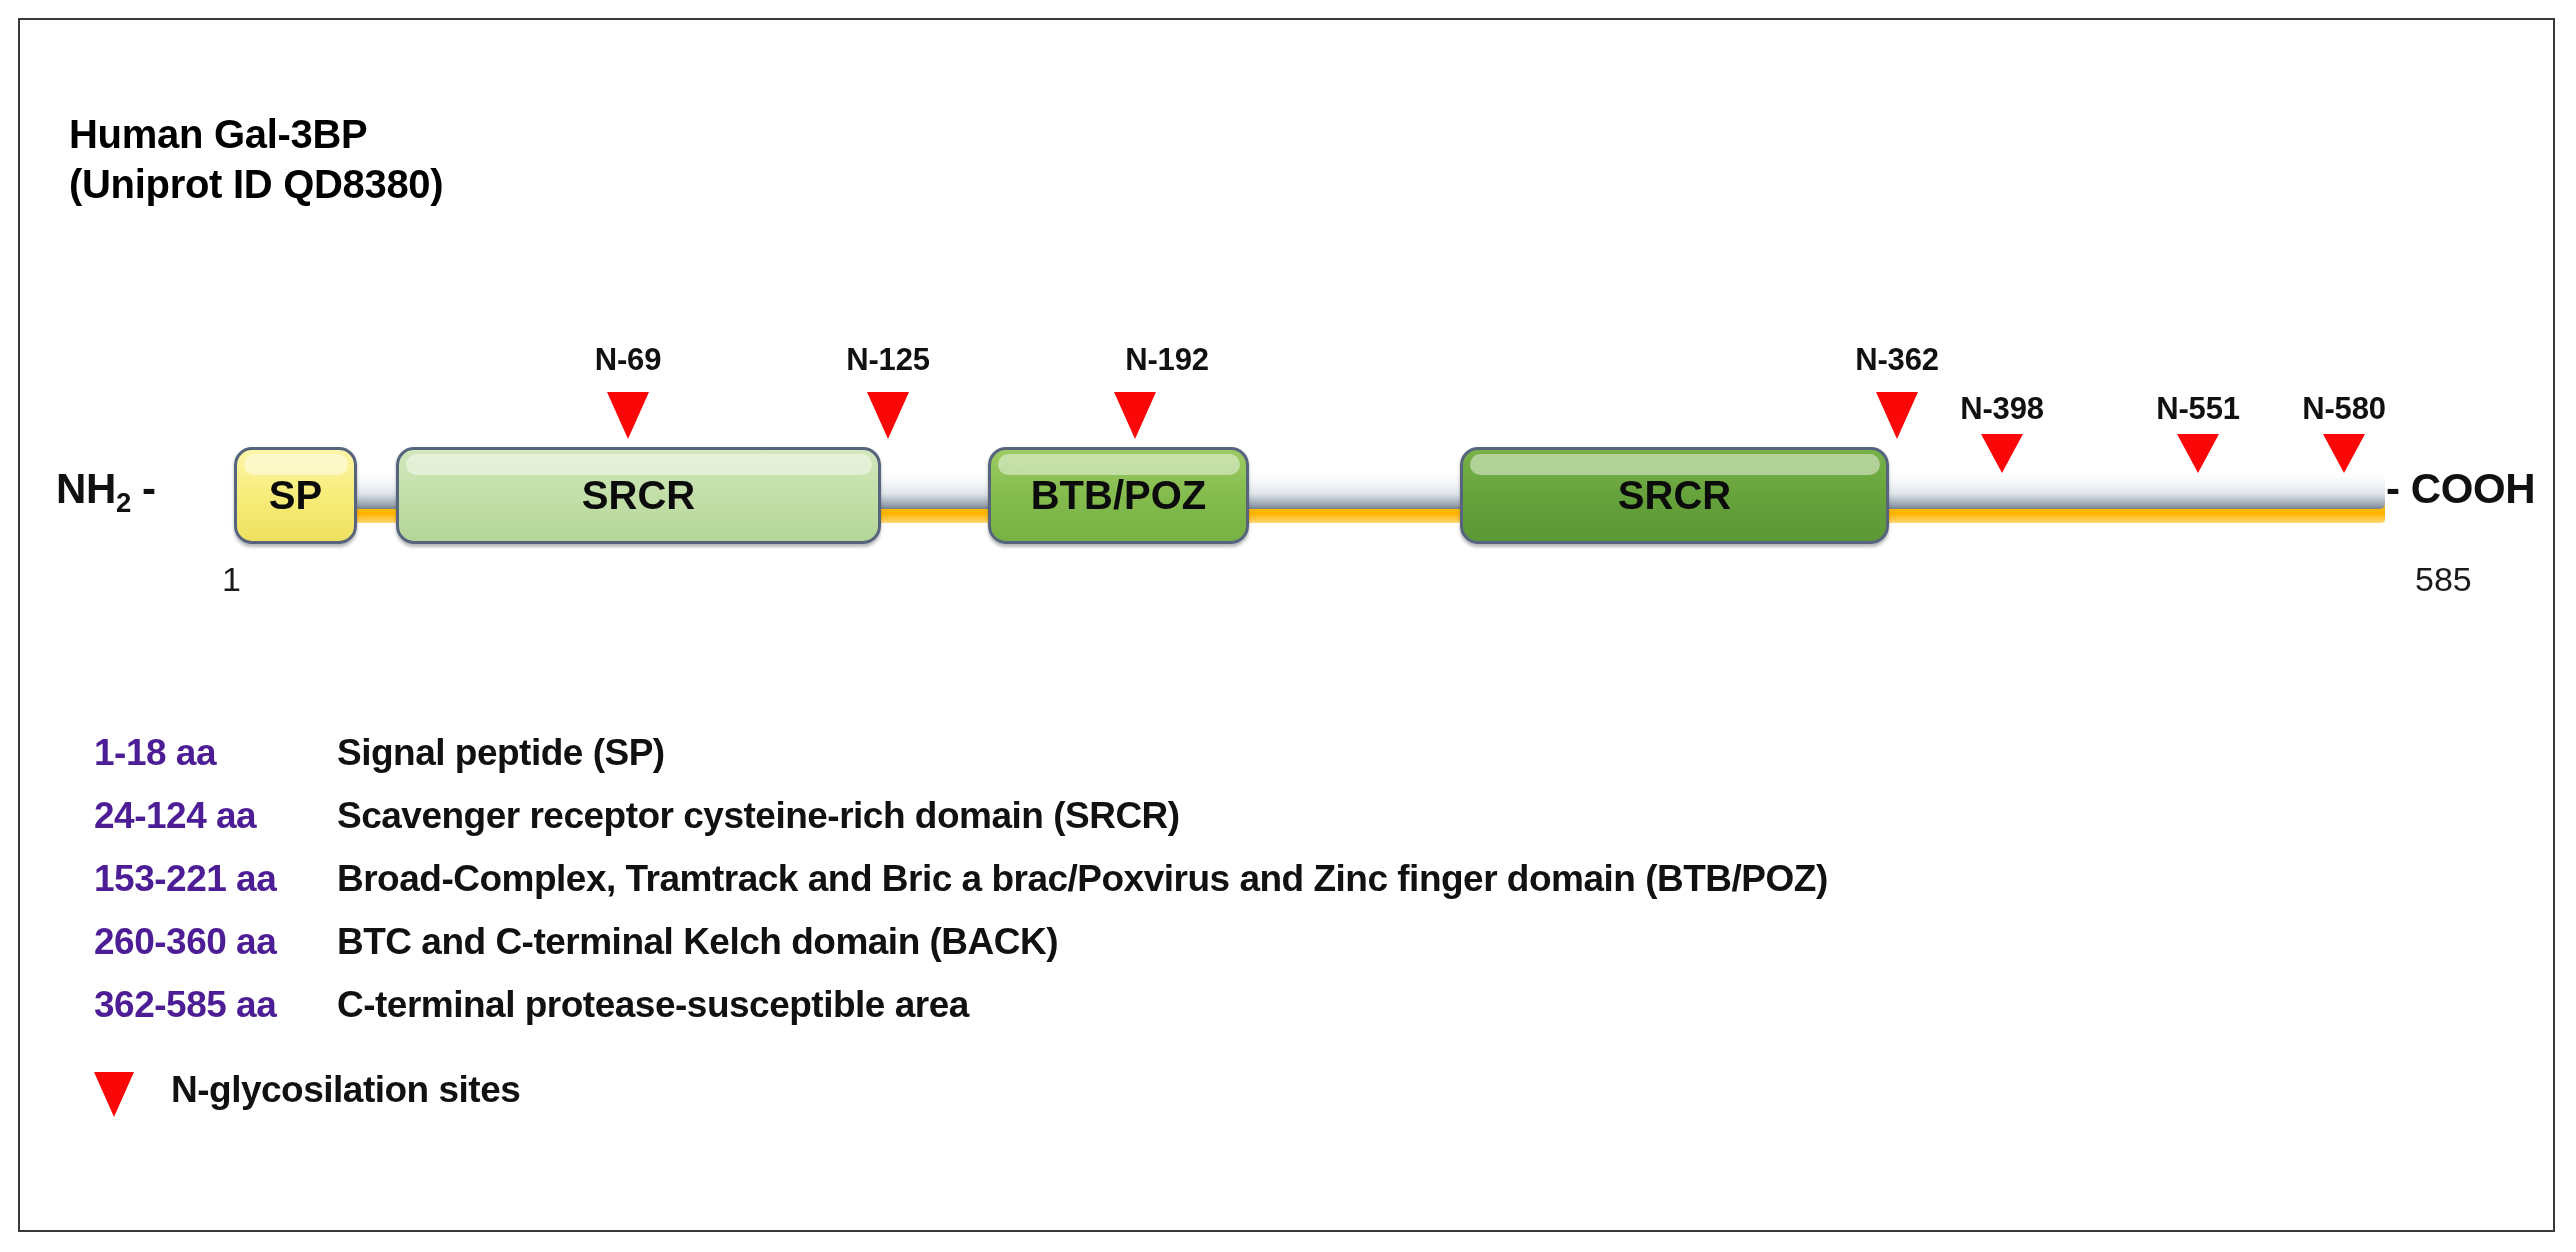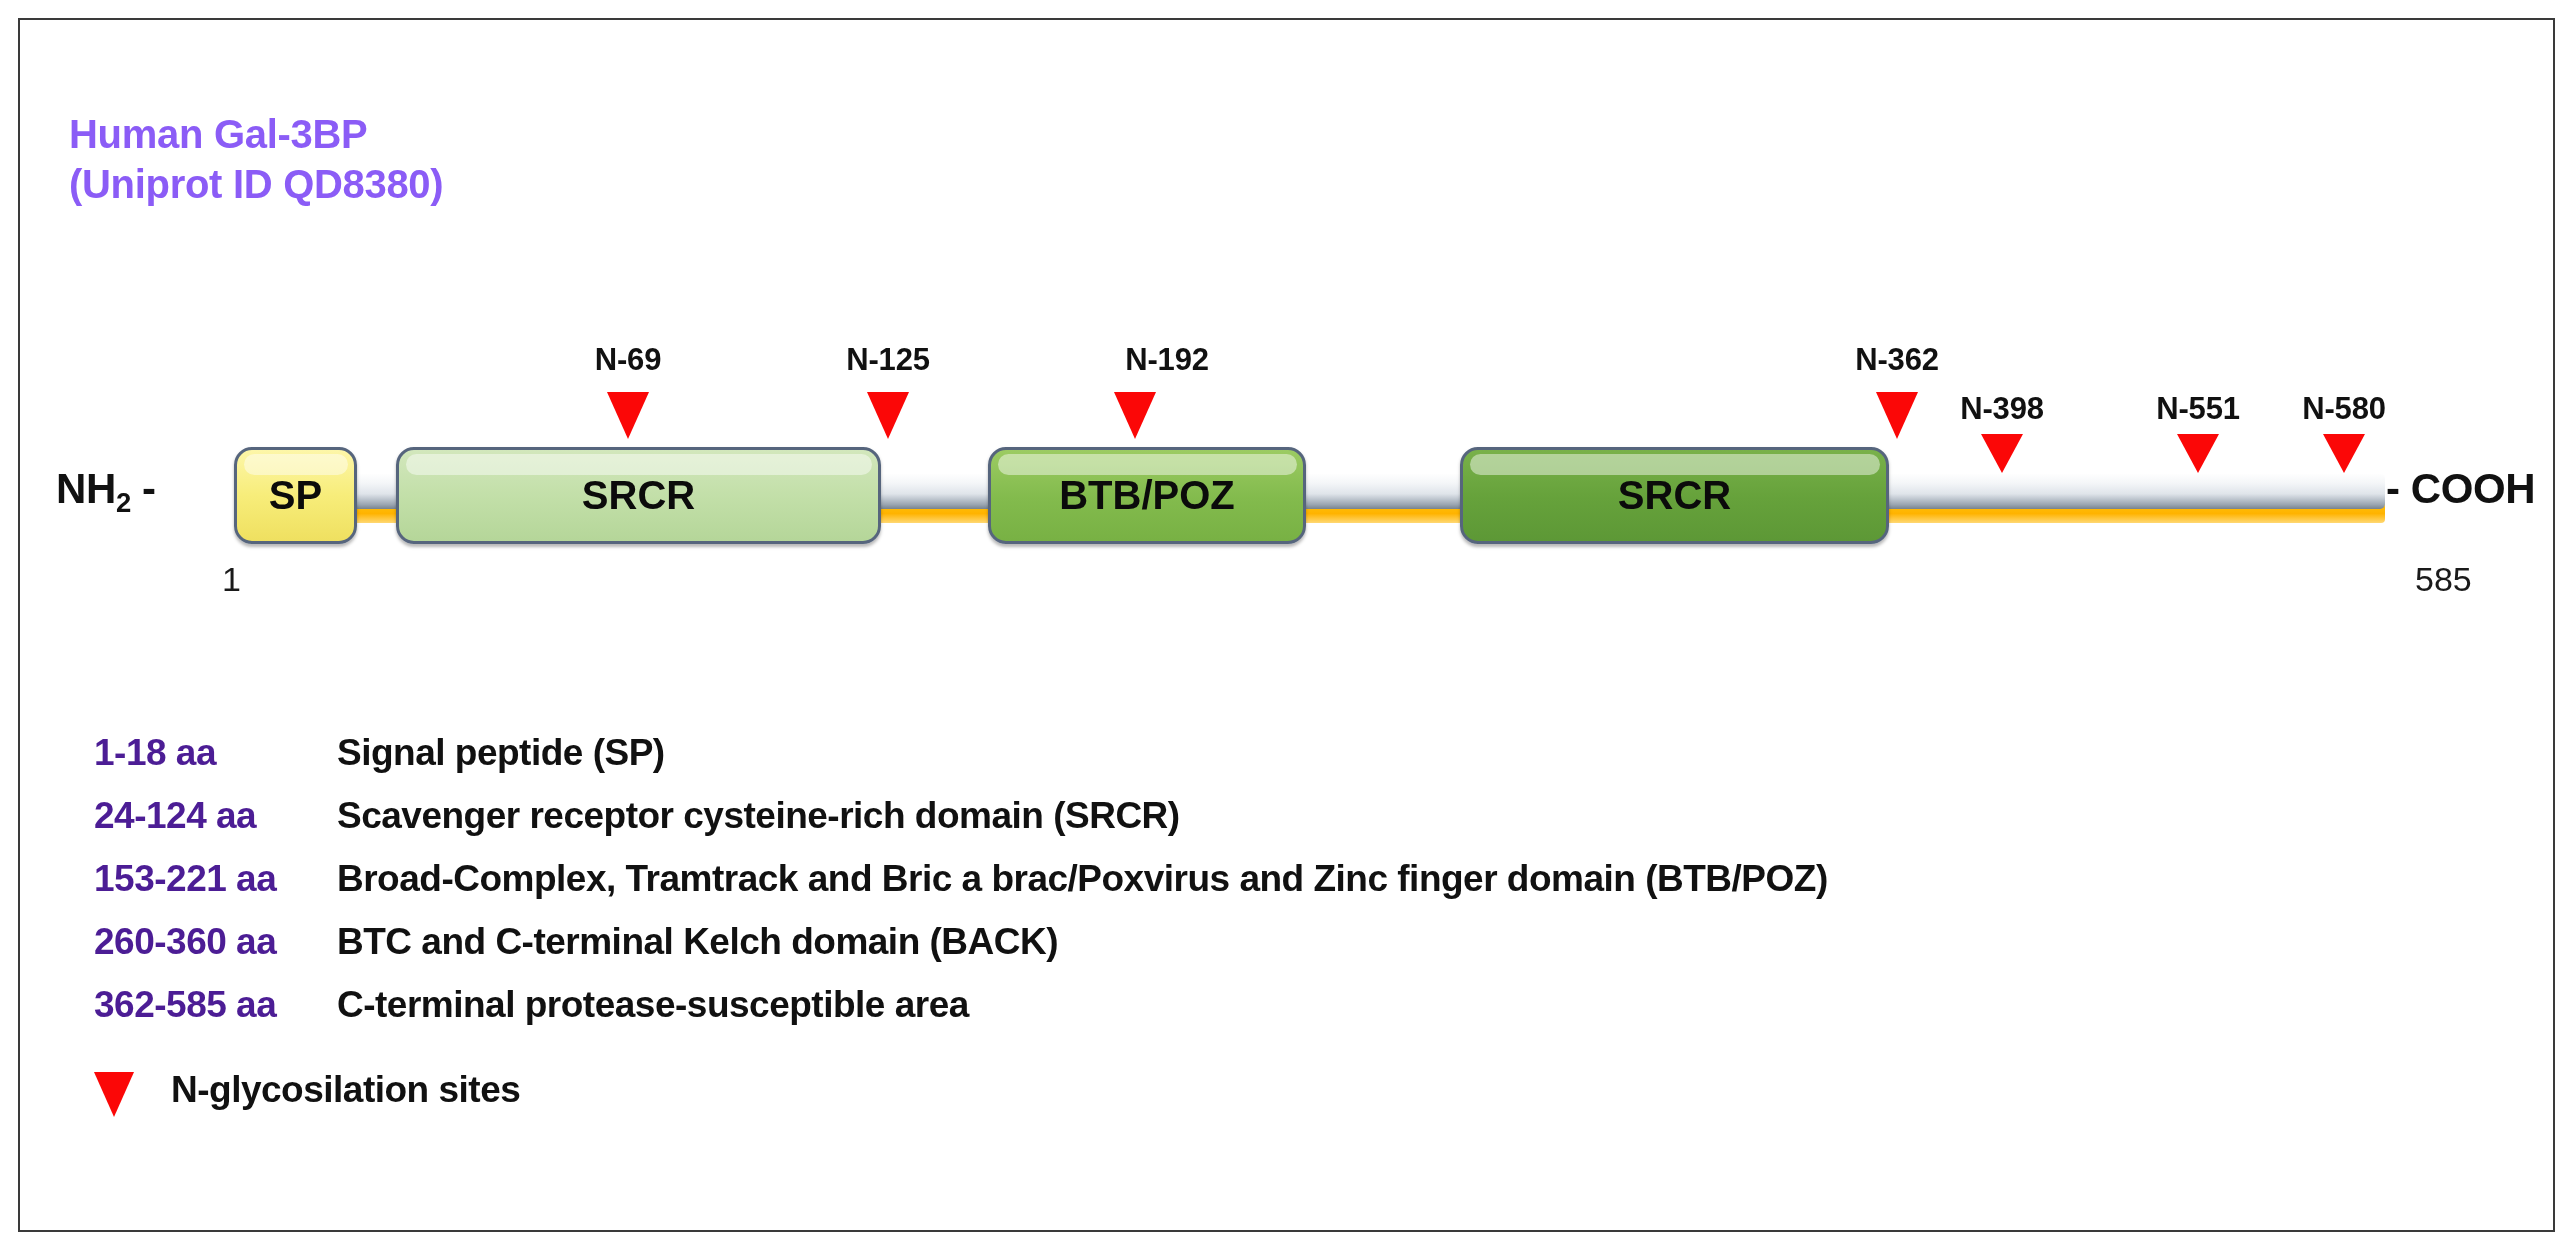--- a/index.html
+++ b/index.html
@@ -9,21 +9,21 @@
     -webkit-font-smoothing:antialiased;
   }
   #figure-frame{
     position:absolute;left:18px;top:18px;width:2537px;height:1214px;
     border:2.4px solid #3a3a3a;background:#fff;box-sizing:border-box;
   }
 
   
   #title-block{position:absolute;left:49px;top:89px;}
   .title-line{
-    font-size:40px;font-weight:bold;color:#8b5cf6;line-height:50px;
+    font-size:40px;font-weight:bold;color:#000000;line-height:50px;
     letter-spacing:-0.3px;white-space:nowrap;
   }
 
   
   #schematic{position:absolute;left:0;top:0;width:2537px;height:631px;}
 
   #nh2-label{
     position:absolute;left:36px;top:445px;font-size:42px;font-weight:bold;
     color:#111;white-space:nowrap;letter-spacing:-0.4px;
   }
@@ -57,21 +57,21 @@
     background:rgba(255,255,255,.45);pointer-events:none;
   }
   .domain-label{
     font-size:40px;font-weight:bold;color:#0b0b0b;letter-spacing:0px;
     position:relative;z-index:2;white-space:nowrap;
   }
   #box-sp{left:214px;top:427px;width:123px;height:97px;
     background:linear-gradient(180deg,#fdf6a8 0%,#f7ed7a 50%,#efe060 100%);}
   #box-srcr{left:376px;top:427px;width:485px;height:97px;
     background:linear-gradient(180deg,#d2e7bc 0%,#c2dfa8 52%,#b5d699 100%);}
-  #box-btb{left:968px;top:427px;width:318px;height:97px;
+  #box-btb{left:968px;top:427px;width:261px;height:97px;
     background:linear-gradient(180deg,#9ccb63 0%,#83bb4d 52%,#78b144 100%);}
   #box-back{left:1440px;top:427px;width:429px;height:97px;
     background:linear-gradient(180deg,#79b14a 0%,#66a23b 52%,#5d9836 100%);}
 
   
   .glyco-marker{position:absolute;}
   .glyco-label{
     position:absolute;font-size:31px;font-weight:bold;color:#111;
     white-space:nowrap;letter-spacing:-0.2px;transform:translateX(-50%);
   }

